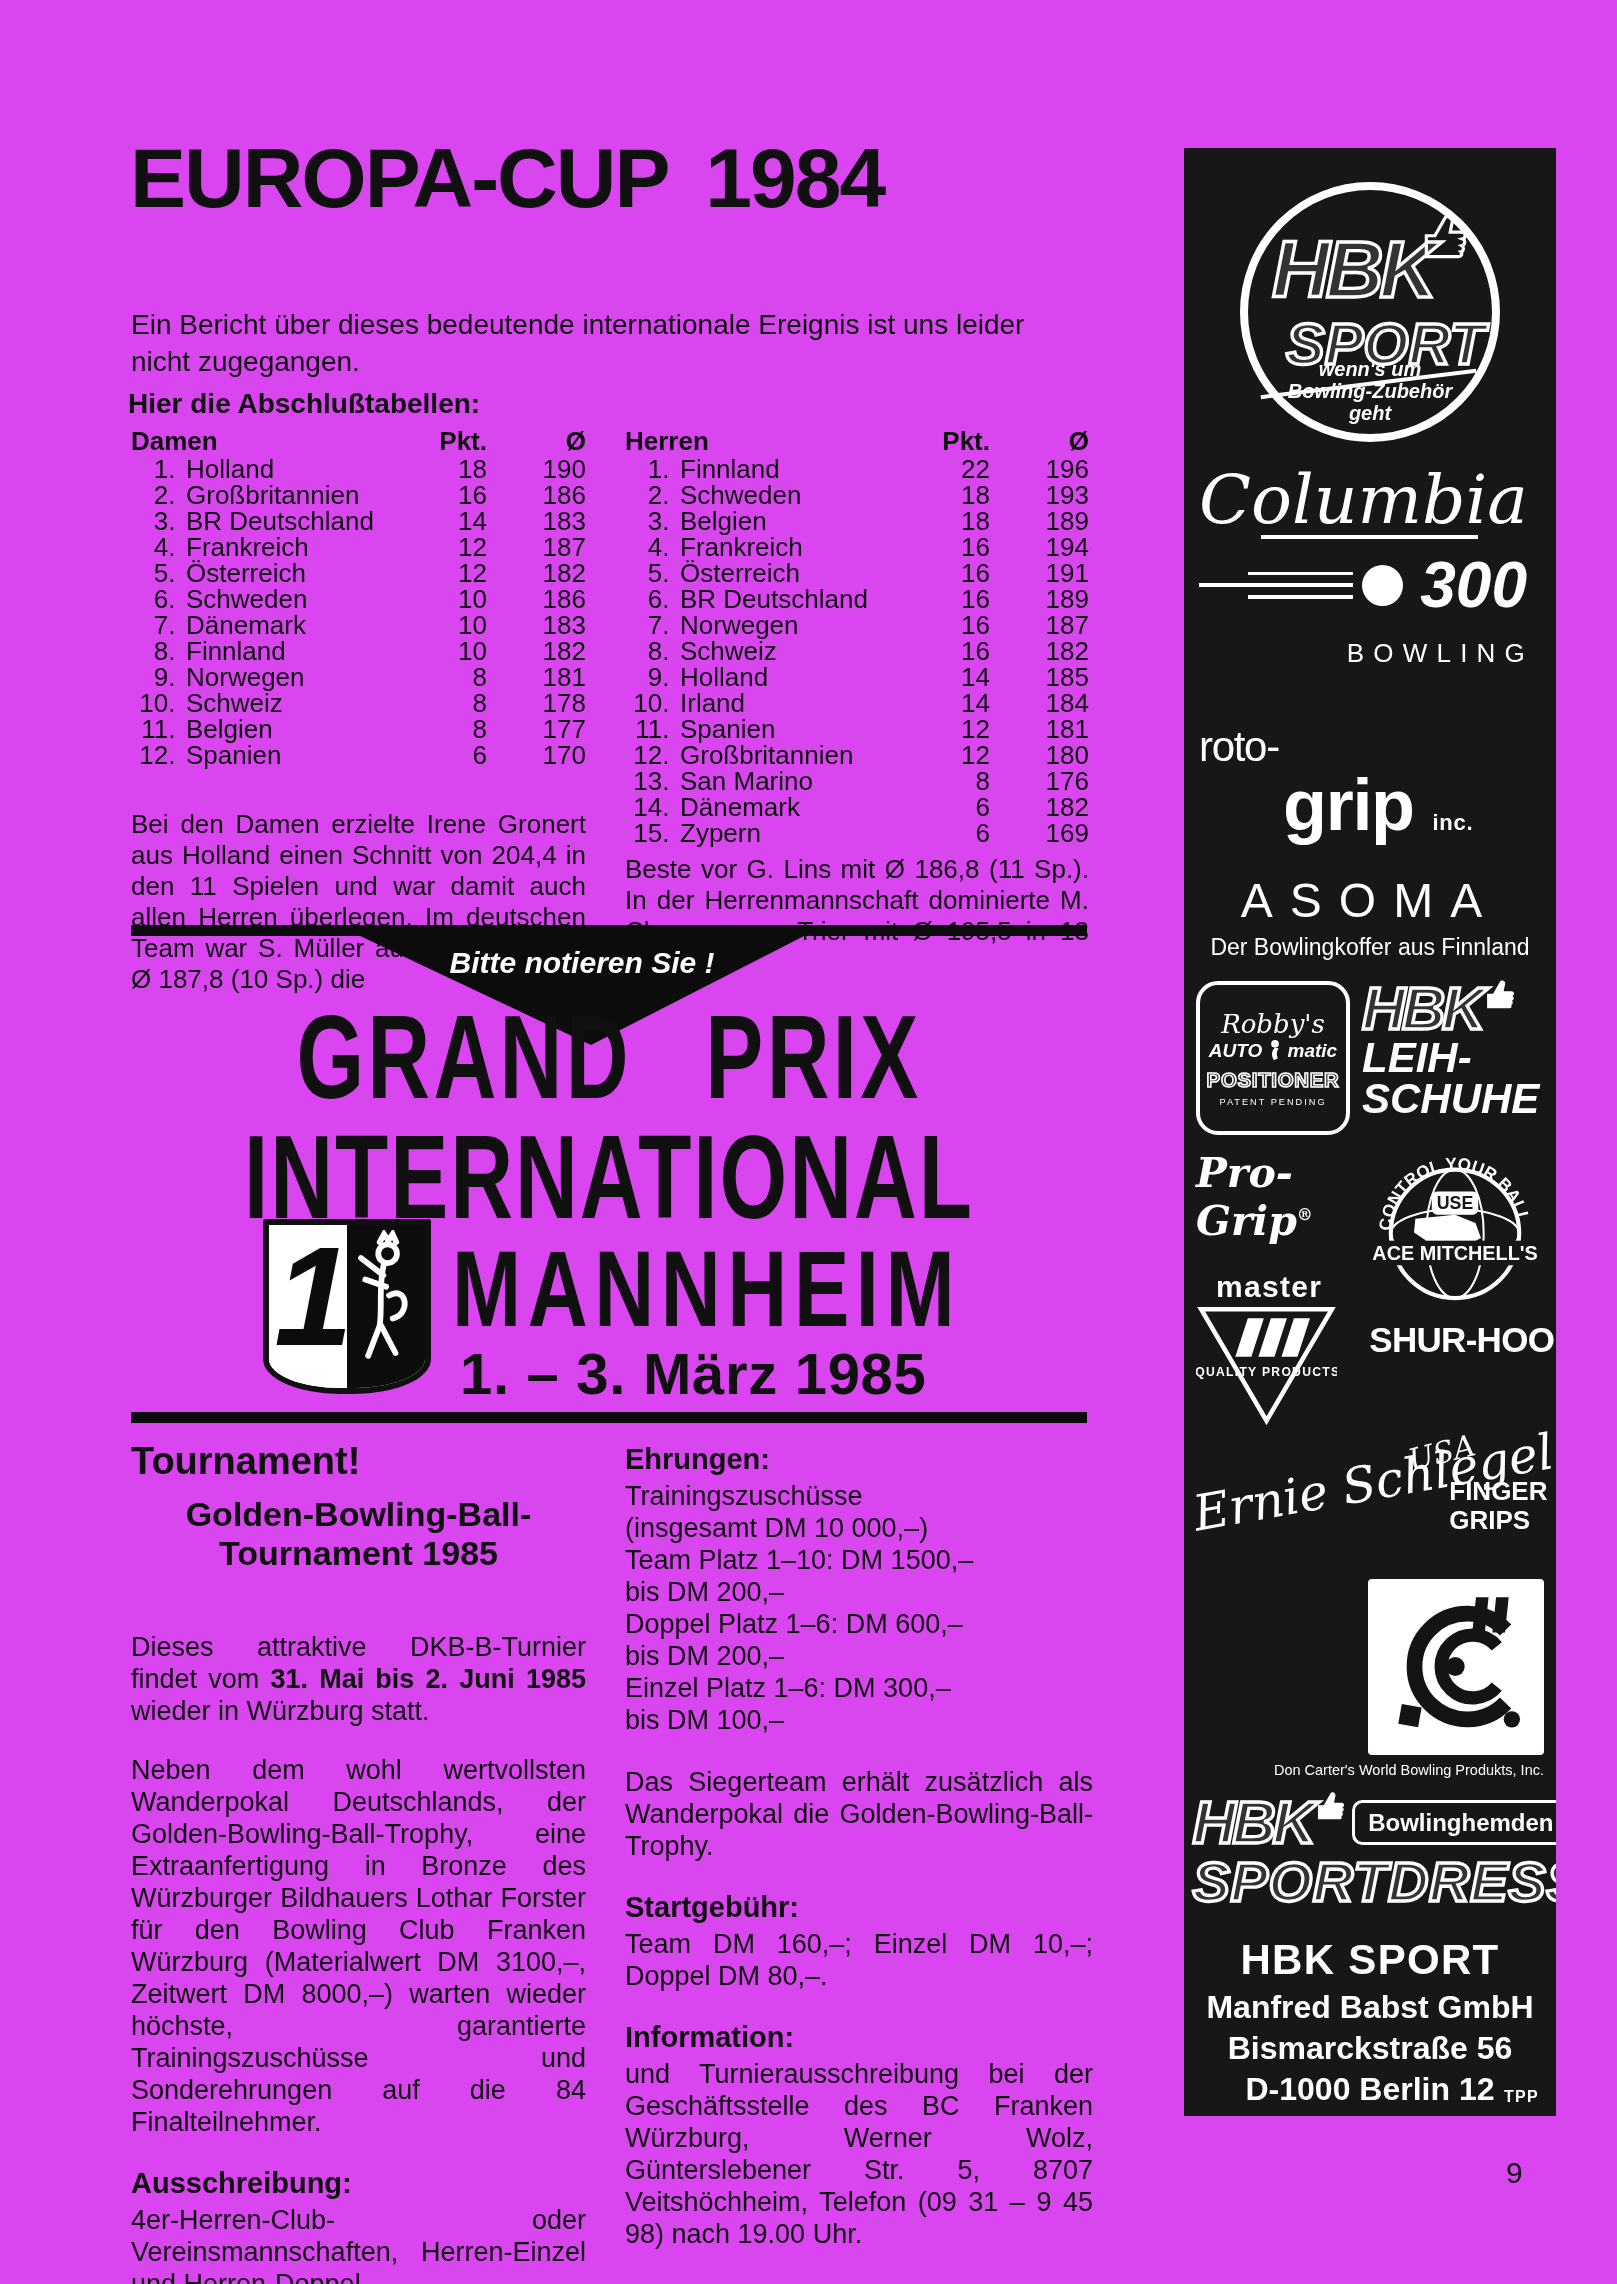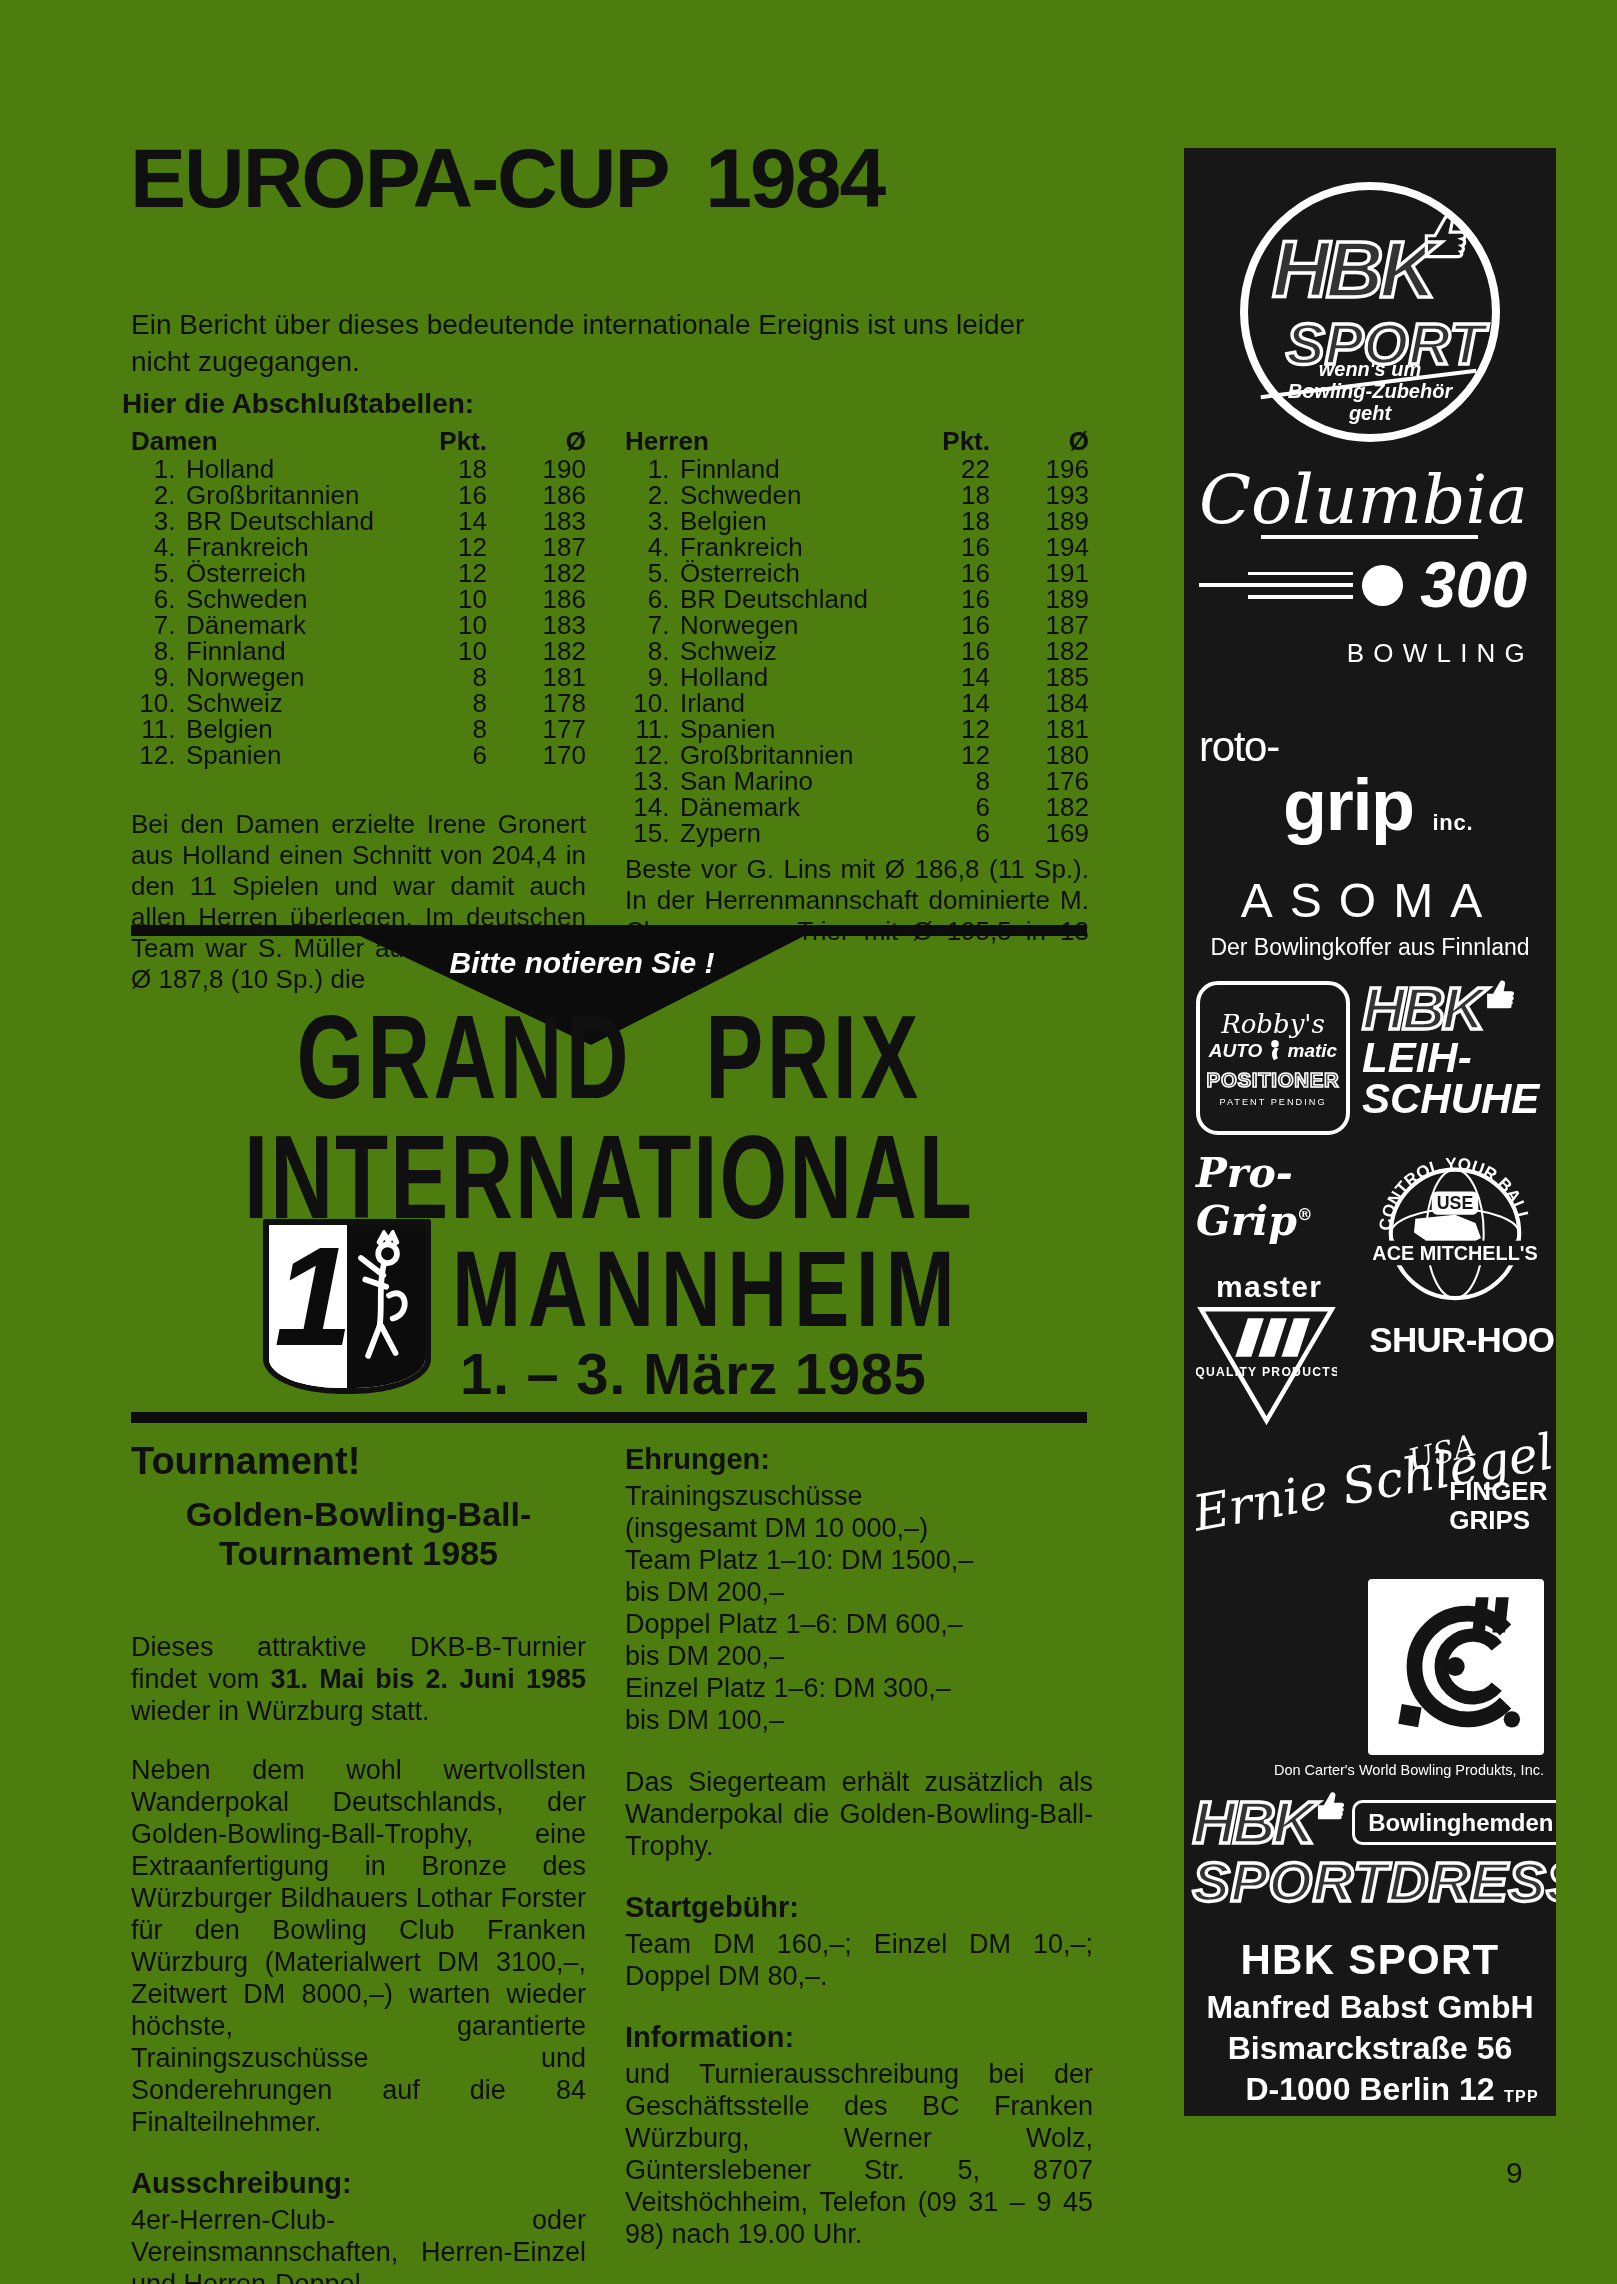--- a/index.html
+++ b/index.html
@@ -1,30 +1,30 @@
 <!DOCTYPE html>
 <html lang="de" style="font-size:10.5px"><head>
 <meta charset="utf-8">
 <style>
   html,body { margin:0; padding:0; }
   body { background:#e8e6e1; }
   .page {
     position:relative; width:1618px; height:2284px;
-    background:#4d7c0f; color:#101010;
+    background:#d946ef; color:#101010;
     font-family:"Liberation Sans", sans-serif;
     overflow:hidden;
   }
   
   .t1 { position:absolute; left:130px; top:130px; width:959px;
         font-size:84px; font-weight:bold; letter-spacing:-2px; word-spacing:17px; white-space:nowrap; }
   .t2 { position:absolute; left:130px; top:225px; width:959px;
         font-size:65px; font-weight:bold; letter-spacing:-1.3px; white-space:nowrap; }
   .intro { position:absolute; left:131px; top:306px; width:946px;
         font-size:28px; line-height:37px; }
-  .tbl-heading { position:absolute; left:122px; top:388px; font-size:28px; font-weight:bold; }
+  .tbl-heading { position:absolute; left:128px; top:388px; font-size:28px; font-weight:bold; }
 
   
   .colL { position:absolute; left:131px;  top:426px; width:455px; }
   .colR { position:absolute; left:625px;  top:426px; width:464px; }
   .tbl  { width:100%; }
   .tbl-head, .tbl-row { display:grid; grid-template-columns:55px 1fr 66px 99px; }
   .tbl-head { font-weight:bold; font-size:26px; line-height:30px; }
   .tbl-head .name { grid-column:1 / 3; }
   .tbl-row { font-size:26px; line-height:26px; }
   .c-rank { text-align:right; padding-right:10.5px; }

